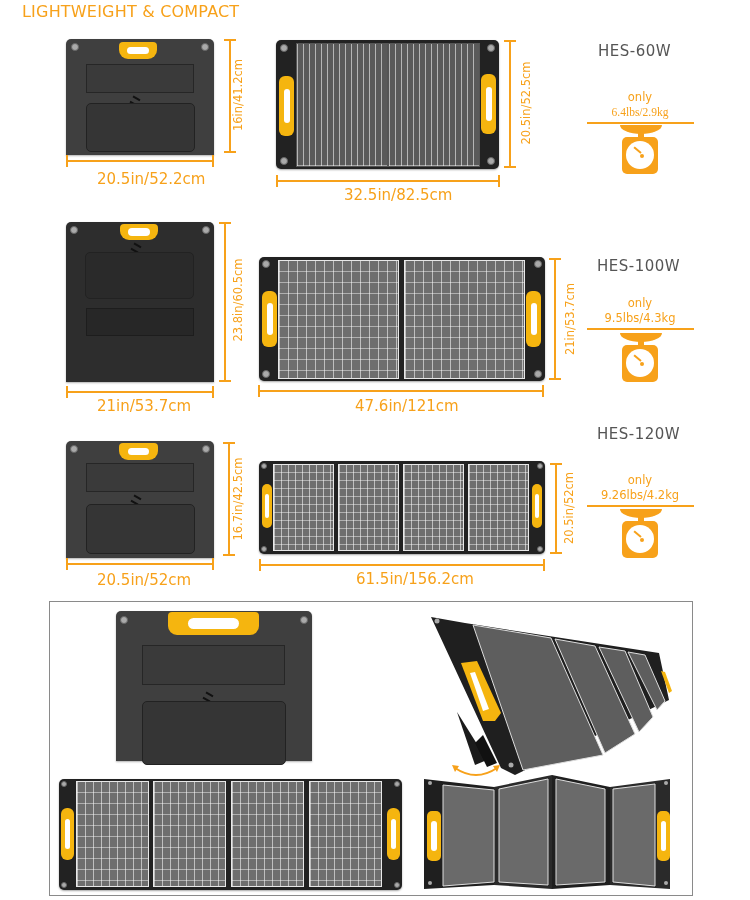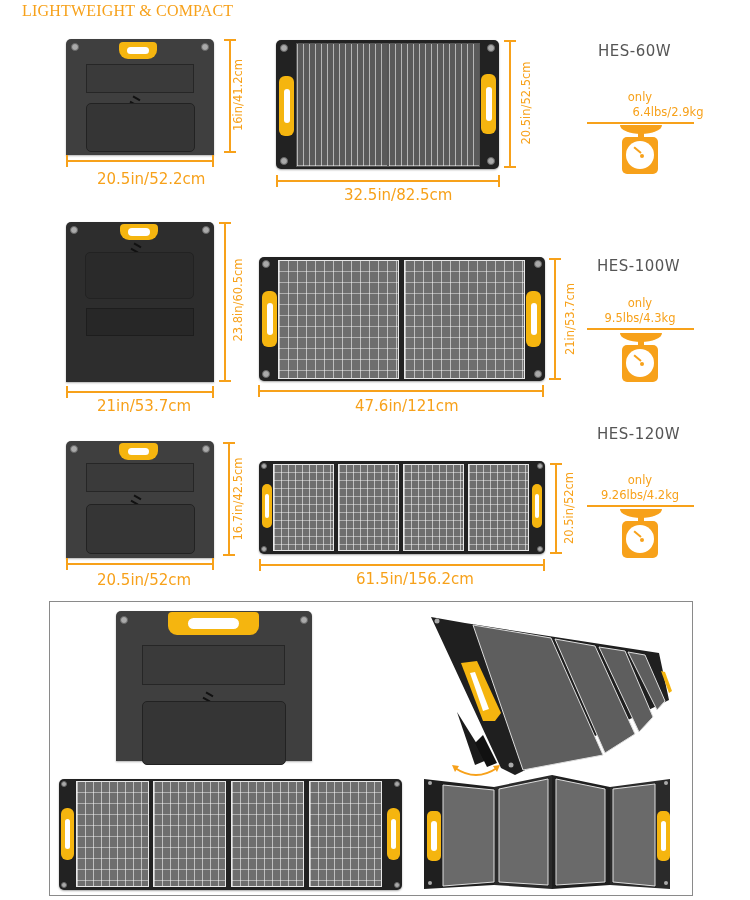--- a/index.html
+++ b/index.html
@@ -1,18 +1,18 @@
 <!DOCTYPE html>
 <html><head>
 <meta charset="utf-8">
 <style>
   html,body{margin:0;padding:0;background:#ffffff;}
   body{width:750px;height:900px;position:relative;overflow:hidden;font-family:"DejaVu Sans","Liberation Sans",sans-serif;}
   .abs{position:absolute;}
-  .title{left:22px;top:2px;font-size:16px;color:#f7a11a;letter-spacing:0.2px;white-space:nowrap;font-family:Liberation Serif, serif;}
+  .title{left:22px;top:2px;font-size:16px;color:#f7a11a;letter-spacing:0.2px;white-space:nowrap;}
   .dimtxt{font-size:15px;color:#f7a11a;white-space:nowrap;}
   .vtxt{font-size:11.5px;color:#f7a11a;white-space:nowrap;transform:rotate(-90deg);transform-origin:center center;}
   .model{font-size:15px;color:#555555;white-space:nowrap;letter-spacing:0.5px;}
   .wtxt{font-size:11.5px;color:#f7a11a;text-align:center;line-height:15px;}
   
   .hline{height:2px;background:#f7a11a;}
   .hline:before,.hline:after{content:"";position:absolute;top:-5px;width:2px;height:12px;background:#f7a11a;}
   .hline:before{left:0;} .hline:after{right:0;}
   .vline{width:2px;background:#f7a11a;}
   .vline:before,.vline:after{content:"";position:absolute;left:-5px;width:12px;height:2px;background:#f7a11a;}
@@ -72,21 +72,21 @@
   <span class="side-handle" style="left:3px;top:36px;width:15px;height:60px;"></span>
   <span class="side-handle" style="right:3px;top:34px;width:15px;height:60px;"></span>
 </div>
 <div class="abs hline" style="left:276px;top:180px;width:224px;"></div>
 <div class="abs dimtxt" style="left:344px;top:186px;">32.5in/82.5cm</div>
 <div class="abs vline" style="left:509px;top:40px;height:128px;"></div>
 <div class="abs vtxt" style="left:482px;top:96px;width:88px;text-align:center;">20.5in/52.5cm</div>
 
 <div class="abs model" style="left:598px;top:42px;">HES-60W</div>
 <div class="abs wtxt" style="left:587px;top:90px;width:106px;">only</div>
-<div class="abs wtxt" style="left:615px;top:105px;width:106px;">6.4lbs/2.9kg</div>
+<div class="abs wtxt" style="left:587px;top:105px;width:106px;font-family:Liberation Serif, serif;">6.4lbs/2.9kg</div>
 <div class="abs wline" style="left:587px;top:122px;width:107px;"></div>
 <div class="abs" style="left:620px;top:125px;width:42px;height:50px;">
   <span class="scale-pan" style="left:0;top:0;width:42px;height:9px;"></span>
   <span class="stem" style="left:18px;top:8px;width:6px;height:5px;"></span>
   <span class="scale-body" style="left:2px;top:12px;width:36px;height:37px;"></span>
   <span class="scale-face" style="left:6px;top:16px;width:28px;height:28px;"></span>
   <span class="needle" style="left:12px;top:27px;"></span>
   <span class="hub" style="left:20px;top:29px;"></span>
 </div>
 

